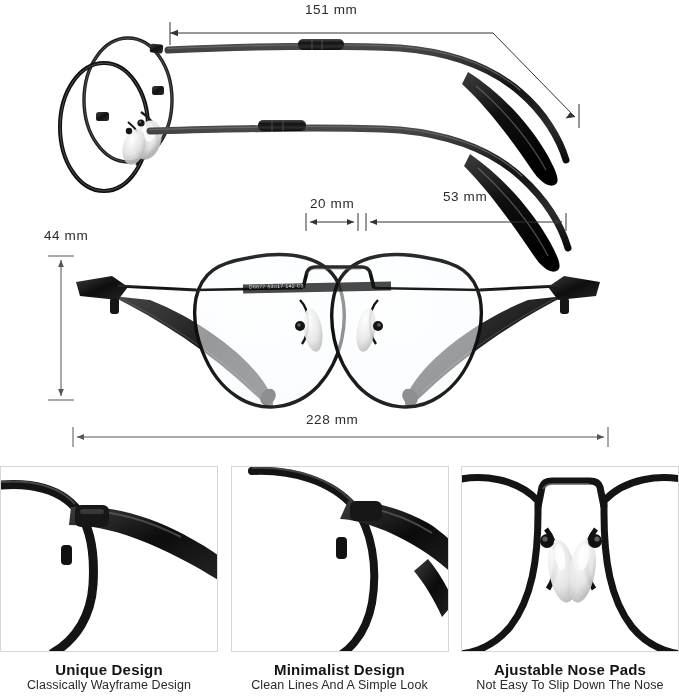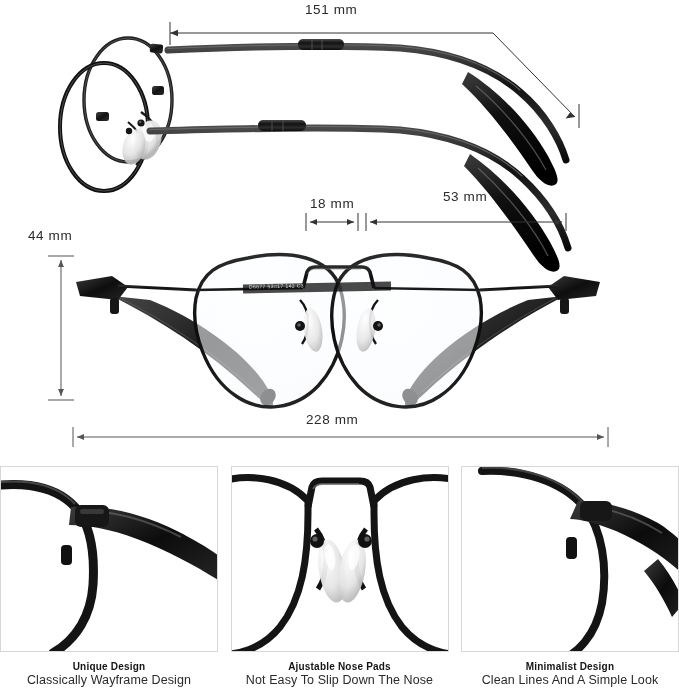--- a/index.html
+++ b/index.html
@@ -33,21 +33,21 @@
   .panel{width:218px;display:flex;flex-direction:column;align-items:center;}
   .panel-img{
     width:218px;height:186px;
     border:1px solid #d7d7d7;
     background:#ffffff;
     box-sizing:border-box;
     overflow:hidden;position:relative;
   }
   .cap-title{
     margin-top:9px;
-    font-size:10px;font-weight:bold;color:#141414;letter-spacing:0.2px;
+    font-size:15px;font-weight:bold;color:#141414;letter-spacing:0.2px;
     text-align:center;line-height:1.15;
   }
   .cap-sub{
     margin-top:0;
     font-size:12.5px;color:#2a2a2a;letter-spacing:0.1px;
     text-align:center;line-height:1.15;white-space:nowrap;
   }
 
   .engrave{
     position:absolute;
@@ -150,21 +150,21 @@
     <g stroke="#333" fill="none" stroke-width="1">
       <line x1="366" y1="213" x2="366" y2="231"></line>
       <line x1="566" y1="213" x2="566" y2="231"></line>
       <line x1="370" y1="222" x2="562" y2="222"></line>
       <path d="M370 222 l7 -2.9 v5.8 z" fill="#333" stroke="none"></path>
       <path d="M562 222 l-7 -2.9 v5.8 z" fill="#333" stroke="none"></path>
     </g>
   </svg>
 
   <div class="dim-label" style="left:305px;top:2px;">151 mm</div>
-  <div class="dim-label" style="left:310px;top:196px;">18 mm</div>
+  <div class="dim-label" style="left:310px;top:196px;">20 mm</div>
   <div class="dim-label" style="left:443px;top:189px;">53 mm</div>
 
   <svg class="layer" viewBox="0 0 679 696">
     <defs>
       <linearGradient id="rimGrad" x1="0" y1="0" x2="0" y2="1">
         <stop offset="0%" stop-color="#2a2a2a"></stop>
         <stop offset="50%" stop-color="#0d0d0d"></stop>
         <stop offset="100%" stop-color="#232323"></stop>
       </linearGradient>
       <linearGradient id="templeFold" x1="0" y1="0" x2="1" y2="1">
@@ -254,21 +254,21 @@
 
       <rect x="110" y="298" width="9" height="16" rx="3" fill="#161616"></rect>
       <rect x="560" y="298" width="9" height="16" rx="3" fill="#161616"></rect>
     </g>
 
     <rect x="243" y="283" width="148" height="9" fill="#0c0c0c" opacity="0.75" transform="rotate(-1.2 317 287)"></rect>
   </svg>
 
   <div class="engrave" style="left:249px;top:283px;">D6677 53□17  142  C3</div>
 
-  <div class="dim-label" style="left:28px;top:228px;">44 mm</div>
+  <div class="dim-label" style="left:44px;top:228px;">44 mm</div>
   <div class="dim-label" style="left:306px;top:412px;">228 mm</div>
 
   <div class="panels">
 
     <div class="panel">
       <div class="panel-img">
         <svg viewBox="0 0 218 186" width="218" height="186">
           <defs>
             <linearGradient id="p1arm" x1="0" y1="0" x2="1" y2="1">
               <stop offset="0%" stop-color="#3c3c3c"></stop>
@@ -292,20 +292,49 @@
         </svg>
       </div>
       <div class="cap-title">Unique Design</div>
       <div class="cap-sub">Classically Wayframe Design</div>
     </div>
 
     <div class="panel">
       <div class="panel-img">
         <svg viewBox="0 0 218 186" width="218" height="186">
           <defs>
+            <linearGradient id="p3arm" x1="0" y1="0" x2="1" y2="1">
+              <stop offset="0%" stop-color="#3a3a3a"></stop>
+                <stop offset="50%" stop-color="#0b0b0b"></stop>
+                <stop offset="100%" stop-color="#242424"></stop>
+            </linearGradient>
+          </defs>
+          <rect width="218" height="186" fill="#ffffff"></rect>
+
+          <path d="M20 4 C 60 2, 100 14, 122 40 C 140 62, 146 100, 140 136 C 134 168, 116 188, 92 196" fill="none" stroke="#141414" stroke-width="8" stroke-linecap="round"></path>
+          <path d="M20 1 C 60 -1, 100 11, 122 37" fill="none" stroke="#6f6f6f" stroke-width="2" opacity="0.5"></path>
+
+          <path d="M116 34 C 144 34, 170 42, 196 56 C 212 66, 224 78, 232 90
+                   L 226 112 C 208 94, 182 76, 154 64 C 134 56, 118 52, 108 52 Z" fill="url(#p3arm)"></path>
+          <path d="M120 40 C 148 40, 174 50, 200 66" fill="none" stroke="#7d7d7d" stroke-width="2" opacity="0.5"></path>
+
+          <path d="M196 92 C 206 104, 216 120, 222 136 L 210 150 C 202 132, 192 116, 182 104 Z" fill="url(#p3arm)"></path>
+
+          <rect x="118" y="34" width="32" height="20" rx="6" fill="#171717"></rect>
+          <rect x="104" y="70" width="11" height="22" rx="4" fill="#111111"></rect>
+        </svg>
+      </div>
+      <div class="cap-title">Minimalist Design</div>
+      <div class="cap-sub">Clean Lines And A Simple Look</div>
+    </div>
+
+    <div class="panel">
+      <div class="panel-img">
+        <svg viewBox="0 0 218 186" width="218" height="186">
+          <defs>
             <radialGradient id="p2pad" cx="0.35" cy="0.25" r="0.85">
               <stop offset="0%" stop-color="#ffffff"></stop>
                 <stop offset="60%" stop-color="#e4e4e4"></stop>
                 <stop offset="100%" stop-color="#adadad"></stop>
             </radialGradient>
           </defs>
           <rect width="218" height="186" fill="#ffffff"></rect>
 
           <path d="M-10 14 C 20 6, 56 12, 76 34 L 76 46 C 76 92, 70 132, 48 160 C 30 182, 4 190, -18 186" fill="none" stroke="#141414" stroke-width="7"></path>
 
@@ -325,44 +354,15 @@
           <circle cx="85" cy="74" r="7" fill="#111"></circle>
             <circle cx="83" cy="72" r="2.6" fill="#5f5f5f"></circle>
           <circle cx="133" cy="74" r="7" fill="#111"></circle>
             <circle cx="135" cy="72" r="2.6" fill="#5f5f5f"></circle>
         </svg>
       </div>
       <div class="cap-title">Ajustable Nose Pads</div>
       <div class="cap-sub">Not Easy To Slip Down The Nose</div>
     </div>
 
-    <div class="panel">
-      <div class="panel-img">
-        <svg viewBox="0 0 218 186" width="218" height="186">
-          <defs>
-            <linearGradient id="p3arm" x1="0" y1="0" x2="1" y2="1">
-              <stop offset="0%" stop-color="#3a3a3a"></stop>
-                <stop offset="50%" stop-color="#0b0b0b"></stop>
-                <stop offset="100%" stop-color="#242424"></stop>
-            </linearGradient>
-          </defs>
-          <rect width="218" height="186" fill="#ffffff"></rect>
-
-          <path d="M20 4 C 60 2, 100 14, 122 40 C 140 62, 146 100, 140 136 C 134 168, 116 188, 92 196" fill="none" stroke="#141414" stroke-width="8" stroke-linecap="round"></path>
-          <path d="M20 1 C 60 -1, 100 11, 122 37" fill="none" stroke="#6f6f6f" stroke-width="2" opacity="0.5"></path>
-
-          <path d="M116 34 C 144 34, 170 42, 196 56 C 212 66, 224 78, 232 90
-                   L 226 112 C 208 94, 182 76, 154 64 C 134 56, 118 52, 108 52 Z" fill="url(#p3arm)"></path>
-          <path d="M120 40 C 148 40, 174 50, 200 66" fill="none" stroke="#7d7d7d" stroke-width="2" opacity="0.5"></path>
-
-          <path d="M196 92 C 206 104, 216 120, 222 136 L 210 150 C 202 132, 192 116, 182 104 Z" fill="url(#p3arm)"></path>
-
-          <rect x="118" y="34" width="32" height="20" rx="6" fill="#171717"></rect>
-          <rect x="104" y="70" width="11" height="22" rx="4" fill="#111111"></rect>
-        </svg>
-      </div>
-      <div class="cap-title">Minimalist Design</div>
-      <div class="cap-sub">Clean Lines And A Simple Look</div>
-    </div>
-
   </div>
 
 </div>
 
 </body></html>

